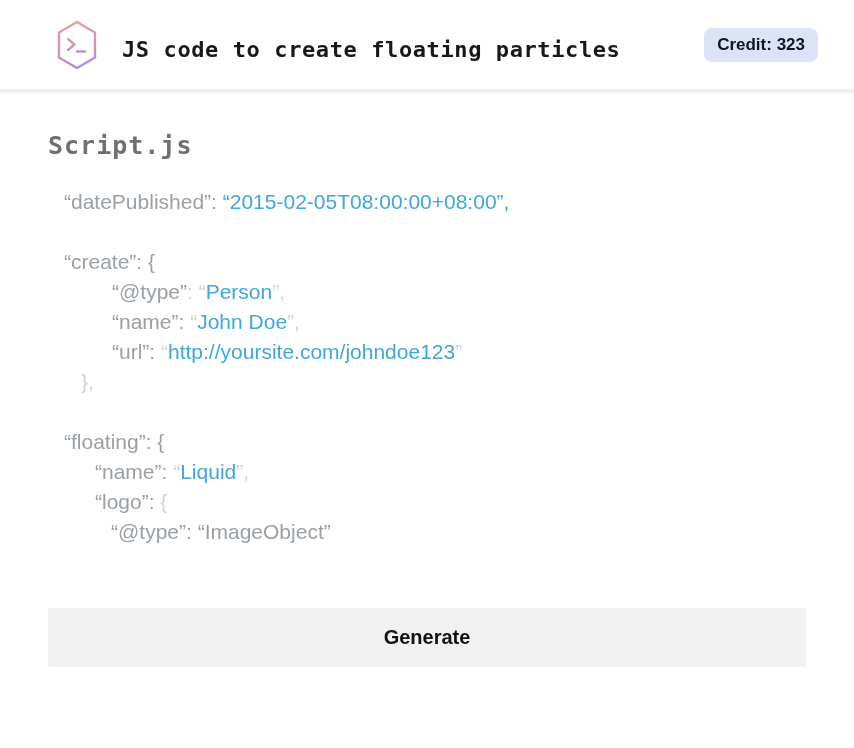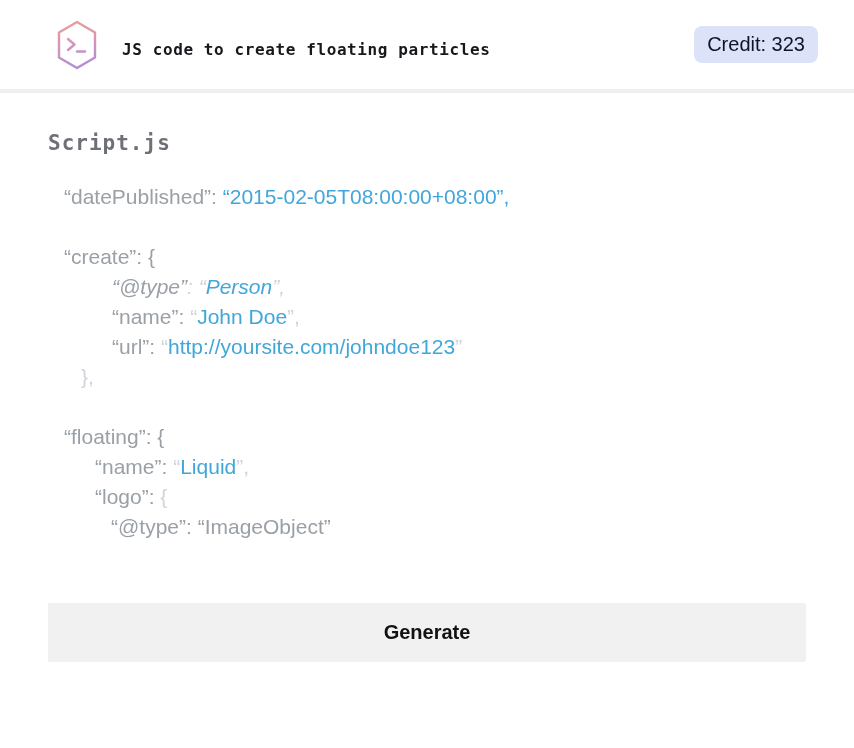--- a/index.html
+++ b/index.html
@@ -10,35 +10,35 @@
   .app-header {
     display:flex; align-items:center;
     height:93px; padding:0 36px 0 55px;
     background:#ffffff;
     border-bottom:4px solid var(--header-border,#efefef);
   }
   .logo-wrap { flex:0 0 auto; width:44px; height:50px; }
   .logo-wrap svg { display:block; }
   .page-title {
     font-family:"DejaVu Sans Mono", monospace;
-    font-size:16px; font-weight:bold; letter-spacing:0.6px;
+    font-size:22px; font-weight:bold; letter-spacing:0.6px;
     color:#17181c; margin-left:23px; white-space:nowrap;margin-top:9px;
   }
   .credit-badge {
     margin-left:auto;
     background:var(--badge-bg,#dce3f8);
-    color:#10142a; font-weight:normal; font-size:20px;
+    color:#10142a; font-weight:bold; font-size:17px;
     padding:7px 13px; border-radius:8px; white-space:nowrap;
   }
 
   
   .content { padding:0 48px; }
   .script-filename {
     font-family:"DejaVu Sans Mono", monospace;
-    font-size:21px; font-weight:bold; letter-spacing:1px;
+    font-size:25px; font-weight:bold; letter-spacing:1px;
     color:#6d7177; margin-top:38px;
   }
   .code-block { margin-top:27px; font-size:21px; }
   .code-line { height:30px; line-height:30px; white-space:pre; }
   .seg-key   { color:var(--key-gray,#9aa0a6);margin-left:16px; }
   .seg-punct { color:var(--punct-gray,#cfd4da); }
   .seg-val   { color:var(--accent-blue,#41a7da); }
 
   .generate-button {
     display:block; width:100%; height:59px; margin-top:61px;
@@ -73,21 +73,21 @@
     <span class="credit-badge">Credit: 323</span>
   </header>
 
   <main class="content">
     <h2 class="script-filename">Script.js</h2>
 
     <div class="code-block" id="code-block">
         <div class="code-line" style="padding-left: 0px;"><span class="seg-key">“datePublished”: </span><span class="seg-val">“2015-02-05T08:00:00+08:00”,</span></div>
         <div class="code-line" style="padding-left: 0px;"></div>
         <div class="code-line" style="padding-left: 0px;"><span class="seg-key">“create”: {</span></div>
-        <div class="code-line" style="padding-left: 48px; font-style: italic;"><span class="seg-key">“@type”</span><span class="seg-punct">: “</span><span class="seg-val">Person</span><span class="seg-punct">”,</span></div>
+        <div class="code-line" style="padding-left: 48px;"><span class="seg-key">“@type”</span><span class="seg-punct">: “</span><span class="seg-val">Person</span><span class="seg-punct">”,</span></div>
         <div class="code-line" style="padding-left: 48px;"><span class="seg-key">“name”: </span><span class="seg-punct">“</span><span class="seg-val">John Doe</span><span class="seg-punct">”,</span></div>
         <div class="code-line" style="padding-left: 48px;"><span class="seg-key">“url”: </span><span class="seg-punct">“</span><span class="seg-val">http://yoursite.com/johndoe123</span><span class="seg-punct">”</span></div>
         <div class="code-line" style="padding-left: 33px;"><span class="seg-punct">},</span></div>
         <div class="code-line" style="padding-left: 0px;"></div>
         <div class="code-line" style="padding-left: 0px;"><span class="seg-key">“floating”: {</span></div>
         <div class="code-line" style="padding-left: 31px;"><span class="seg-key">“name”: </span><span class="seg-punct">“</span><span class="seg-val">Liquid</span><span class="seg-punct">”,</span></div>
         <div class="code-line" style="padding-left: 31px;"><span class="seg-key">“logo”: </span><span class="seg-punct">{</span></div>
         <div class="code-line" style="padding-left: 47px;"><span class="seg-key">“@type”: “ImageObject”</span></div>
       </div>
 

